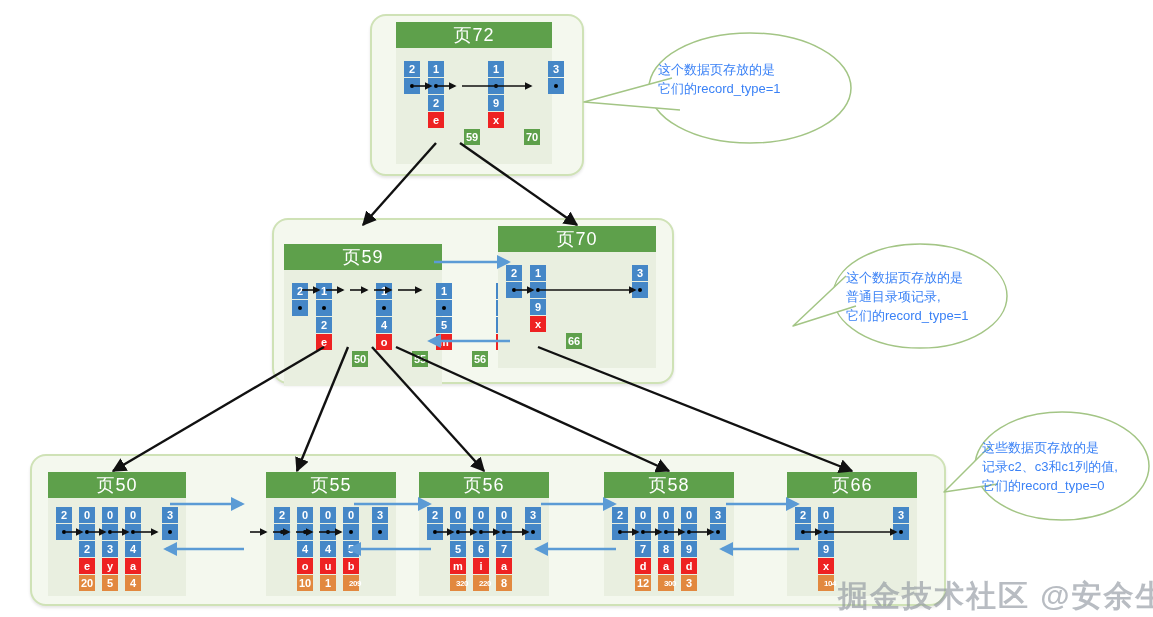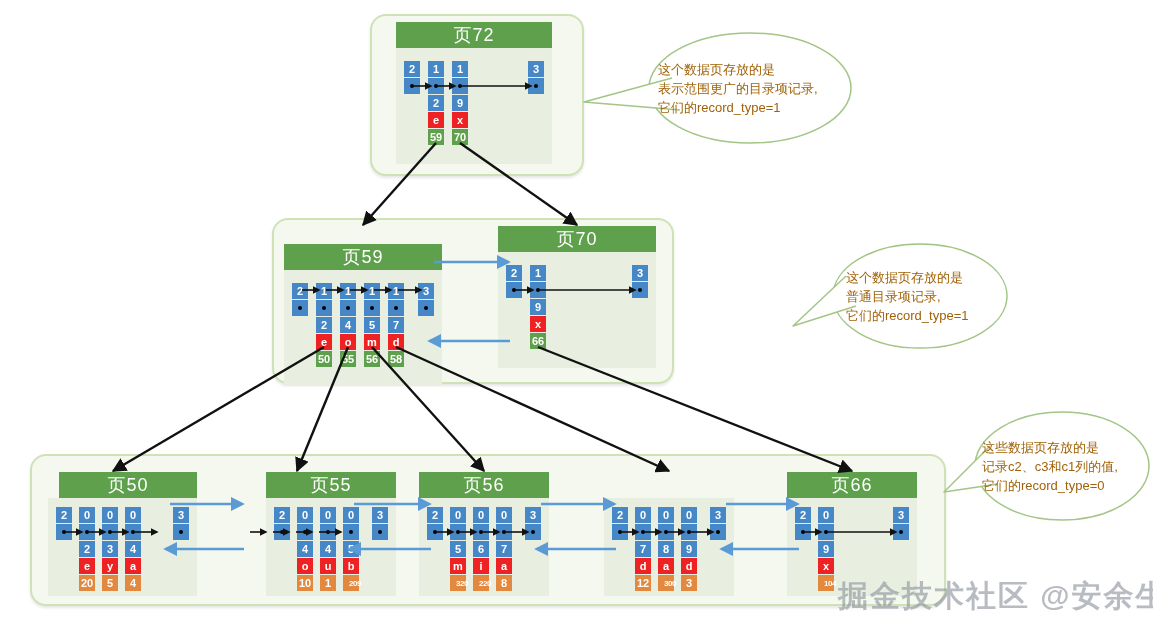--- a/index.html
+++ b/index.html
@@ -11,25 +11,25 @@
   .phdr{height:26px;background:#5ea04b;color:#fff;font-size:18px;line-height:26px;
         text-align:center;letter-spacing:1px;}
   .pbody{position:absolute;left:0;right:0;top:26px;bottom:0;background:#e9efe0;
          display:flex;align-items:flex-start;padding:0 8px;box-sizing:border-box;}
   .pbody.pt13{padding-top:13px;} .pbody.pt9{padding-top:9px;}
   .col{display:flex;flex-direction:column;gap:1px;margin-right:8px;}
   .leaf .col{margin-right:7px;}
   .col.maxcol{margin-left:auto;margin-right:0;}
   .cell{width:16px;height:16px;display:flex;align-items:center;justify-content:center;
         color:#fff;font-size:11px;font-weight:bold;box-sizing:border-box;}
-  .cb{background:#4587c7;} .cr{background:#ee2222;} .cg{background:#5ea04b;} .co{background:#e2883f;}
+  .cb{background:#4587c7;} .cr{background:#ee2222;} .cg{background:#5ea04b;margin-left:36px;} .co{background:#e2883f;}
   .cell.small{font-size:8px;letter-spacing:-0.5px;padding-left:8px;}
   .dot{width:4px;height:4px;border-radius:50%;background:#000;}
   #overlay{position:absolute;left:0;top:0;width:1153px;height:617px;z-index:6;pointer-events:none;}
-  .btext{position:absolute;z-index:7;font-size:13px;color:#a16207;line-height:19px;}
+  .btext{position:absolute;z-index:7;font-size:13px;color:#3b82f6;line-height:19px;}
   .btext div{white-space:nowrap;}
   #watermark{position:absolute;left:838px;top:576px;z-index:8;font-size:30px;font-weight:700;
              color:#8d949d;opacity:.62;letter-spacing:2px;white-space:nowrap;}
 </style>
 </head>
 <body>
 
 <div id="canvas">
 
   <div class="lvl" style="left:370px;top:14px;width:210px;height:158px;"></div>
@@ -143,21 +143,21 @@
           <div class="cell cg vcell">66</div>
         </div>
         <div class="col maxcol">
           <div class="cell cb">3</div>
           <div class="cell cb cp">
             <span class="dot"></span>
           </div>
         </div>
       </div>
   </div>
-  <div class="page leaf" style="left:48px;top:472px;width:138px;height:124px;padding-left:11px;">
+  <div class="page leaf" style="left:48px;top:472px;width:138px;height:124px;">
     <div class="phdr"><span>页50</span></div>
     <div class="pbody pt9">
         <div class="col">
           <div class="cell cb">2</div>
           <div class="cell cb cp">
             <span class="dot"></span>
           </div>
         </div>
         <div class="col">
           <div class="cell cb">0</div>
@@ -276,20 +276,21 @@
         </div>
         <div class="col maxcol">
           <div class="cell cb">3</div>
           <div class="cell cb cp">
             <span class="dot"></span>
           </div>
         </div>
       </div>
   </div>
   <div class="page leaf" style="left:604px;top:472px;width:130px;height:124px;">
+    <div class="phdr"><span>页58</span></div>
     <div class="pbody pt9">
         <div class="col">
           <div class="cell cb">2</div>
           <div class="cell cb cp">
             <span class="dot"></span>
           </div>
         </div>
         <div class="col">
           <div class="cell cb">0</div>
           <div class="cell cb cp">
@@ -418,21 +419,20 @@
       <line x1="354" y1="504" x2="429" y2="504" stroke="#5b9bd5" stroke-width="2.6" marker-end="url(#ml)"></line>
       <line x1="431" y1="549" x2="350" y2="549" stroke="#5b9bd5" stroke-width="2.6" marker-end="url(#ml)"></line>
       <line x1="541" y1="504" x2="614" y2="504" stroke="#5b9bd5" stroke-width="2.6" marker-end="url(#ml)"></line>
       <line x1="616" y1="549" x2="537" y2="549" stroke="#5b9bd5" stroke-width="2.6" marker-end="url(#ml)"></line>
       <line x1="726" y1="504" x2="797" y2="504" stroke="#5b9bd5" stroke-width="2.6" marker-end="url(#ml)"></line>
       <line x1="799" y1="549" x2="722" y2="549" stroke="#5b9bd5" stroke-width="2.6" marker-end="url(#ml)"></line>
     </svg>
 
   <div class="btext" style="left:658px;top:60px;">
     <div>这个数据页存放的是</div>
-    <div>表示范围更广的目录项记录,</div>
     <div>它们的record_type=1</div>
   </div>
   <div class="btext" style="left:846px;top:268px;">
     <div>这个数据页存放的是</div>
     <div>普通目录项记录,</div>
     <div>它们的record_type=1</div>
   </div>
   <div class="btext" style="left:982px;top:438px;">
     <div>这些数据页存放的是</div>
     <div>记录c2、c3和c1列的值,</div>

